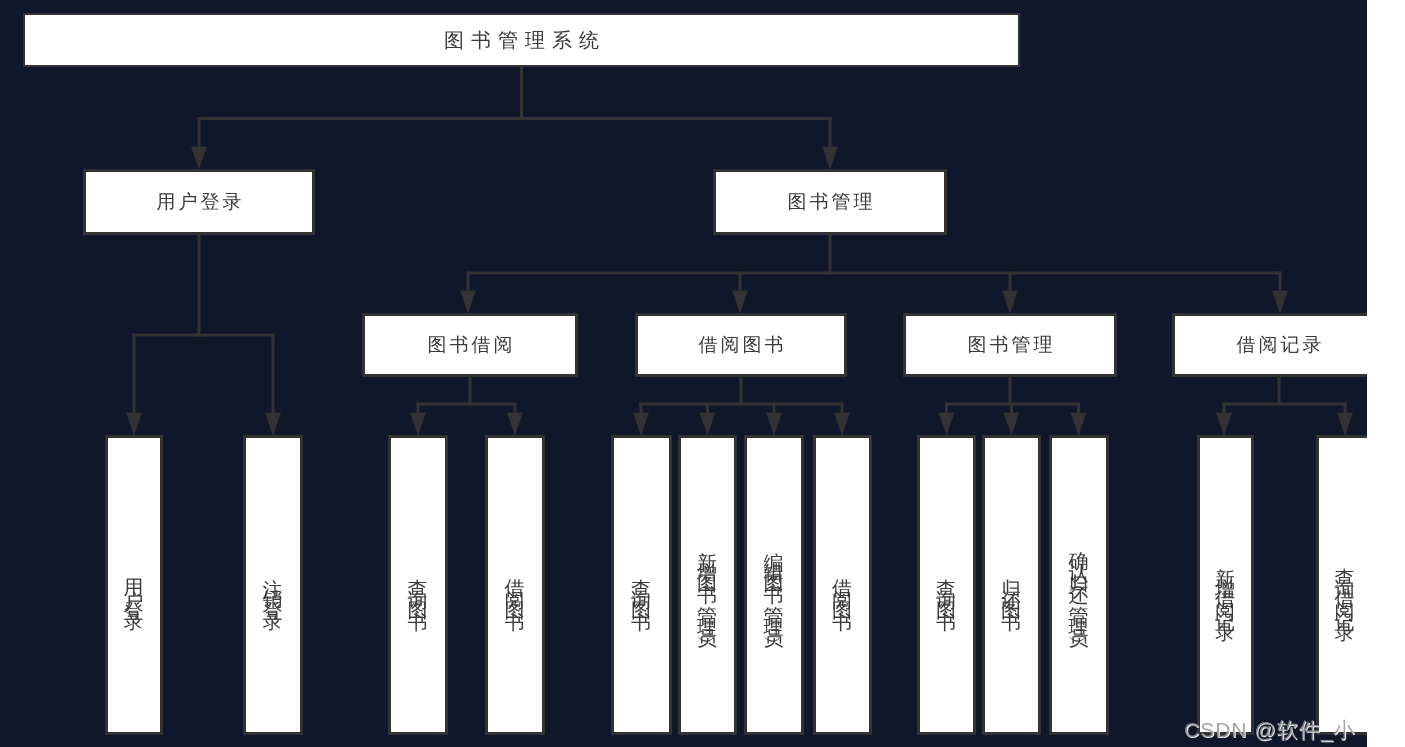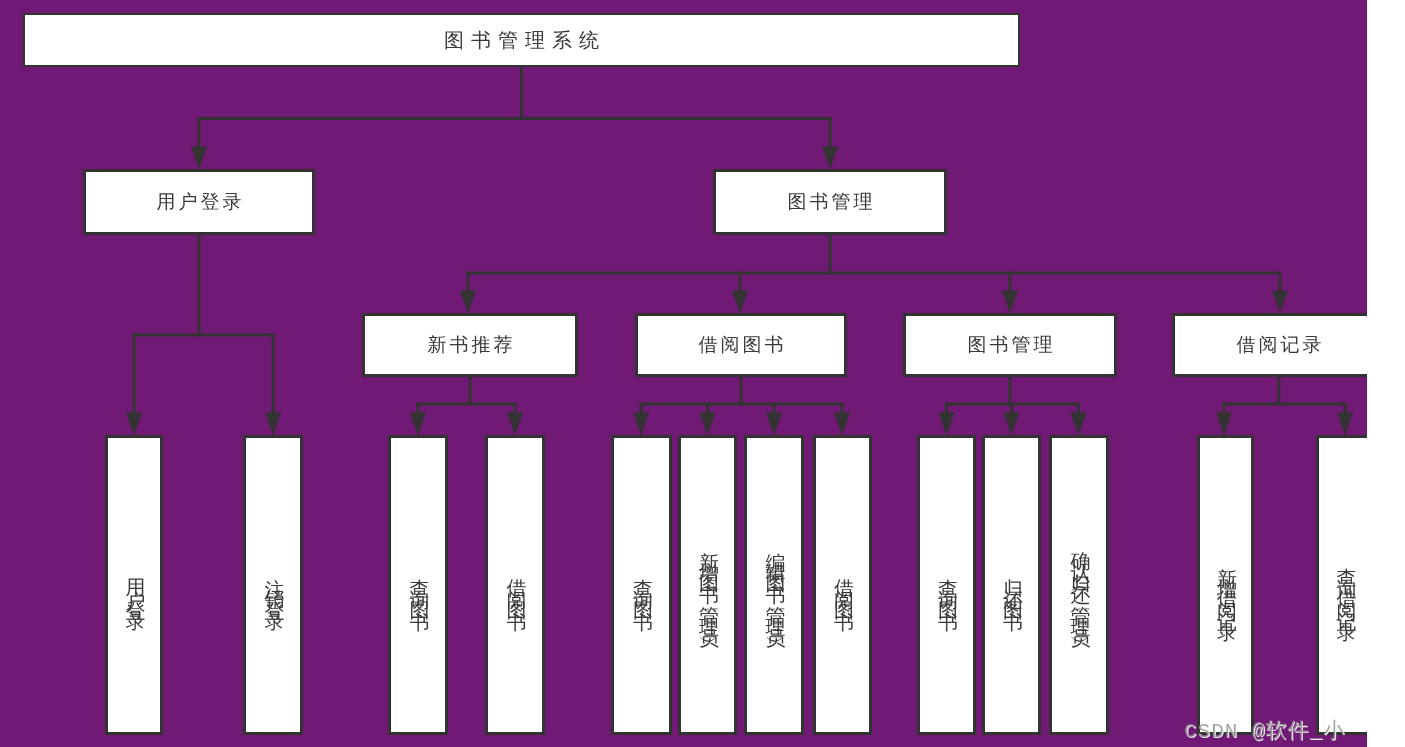--- a/index.html
+++ b/index.html
@@ -1,18 +1,18 @@
 <!DOCTYPE html>
 <html><head>
 <meta charset="utf-8">
 <style>
   html,body{margin:0;padding:0;background:#ffffff;}
   .canvas{
-    position:relative;width:1367px;height:747px;background:#701a75;overflow:hidden;
-    font-family:Liberation Mono, monospace;
+    position:relative;width:1367px;height:747px;background:#0f172a;overflow:hidden;
+    font-family:Liberation Sans, sans-serif;
   }
   .connectors{position:absolute;left:0;top:0;width:1405px;height:747px;}
   .node{
     position:absolute;box-sizing:border-box;background:#ffffff;
     border:3px solid #333333;color:#3a3a3a;
     display:flex;align-items:center;justify-content:center;
     white-space:nowrap;z-index:2;
   }
   .h{font-size:19px;letter-spacing:3px;text-indent:3px;}
   .root{border-width:2px;font-size:20px;letter-spacing:7px;text-indent:7px;}
@@ -117,21 +117,21 @@
       <polygon points="1216,412.5 1232,412.5 1224,435.5"></polygon>
       <polygon points="1337,412.5 1353,412.5 1345,435.5"></polygon>
     </g>
   </svg>
 
   <div class="node h root">图书管理系统</div>
 
   <div class="node h b0">用户登录</div>
   <div class="node h b1">图书管理</div>
 
-  <div class="node h s0">新书推荐</div>
+  <div class="node h s0">图书借阅</div>
   <div class="node h s1">借阅图书</div>
   <div class="node h s2">图书管理</div>
   <div class="node h s3">借阅记录</div>
 
   <div class="node v l0">用户登录</div>
   <div class="node v l1">注销登录</div>
   <div class="node v l2">查询图书</div>
   <div class="node v l3">借阅图书</div>
   <div class="node v l4">查询图书</div>
   <div class="node v l5">新增图书（管理员）</div>

